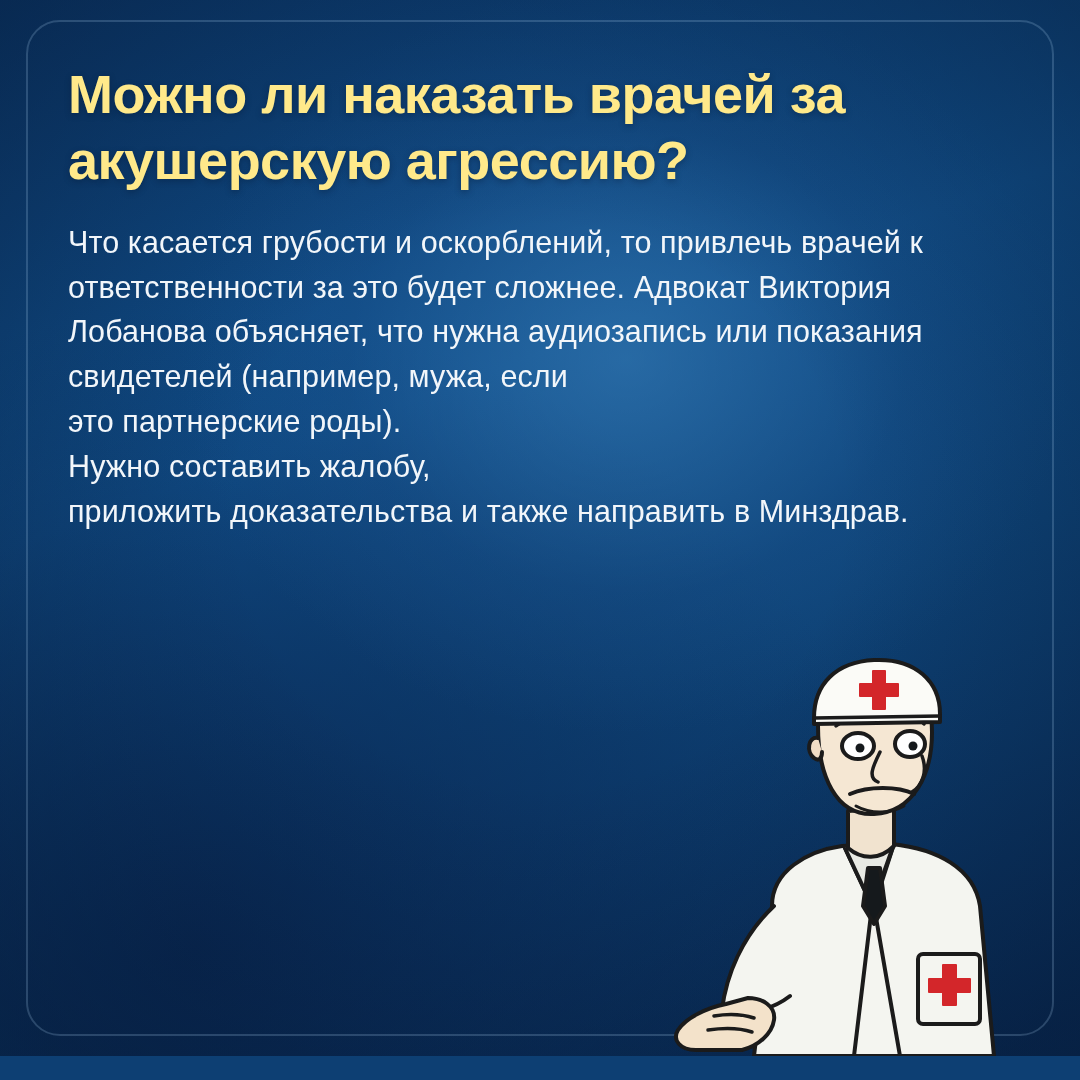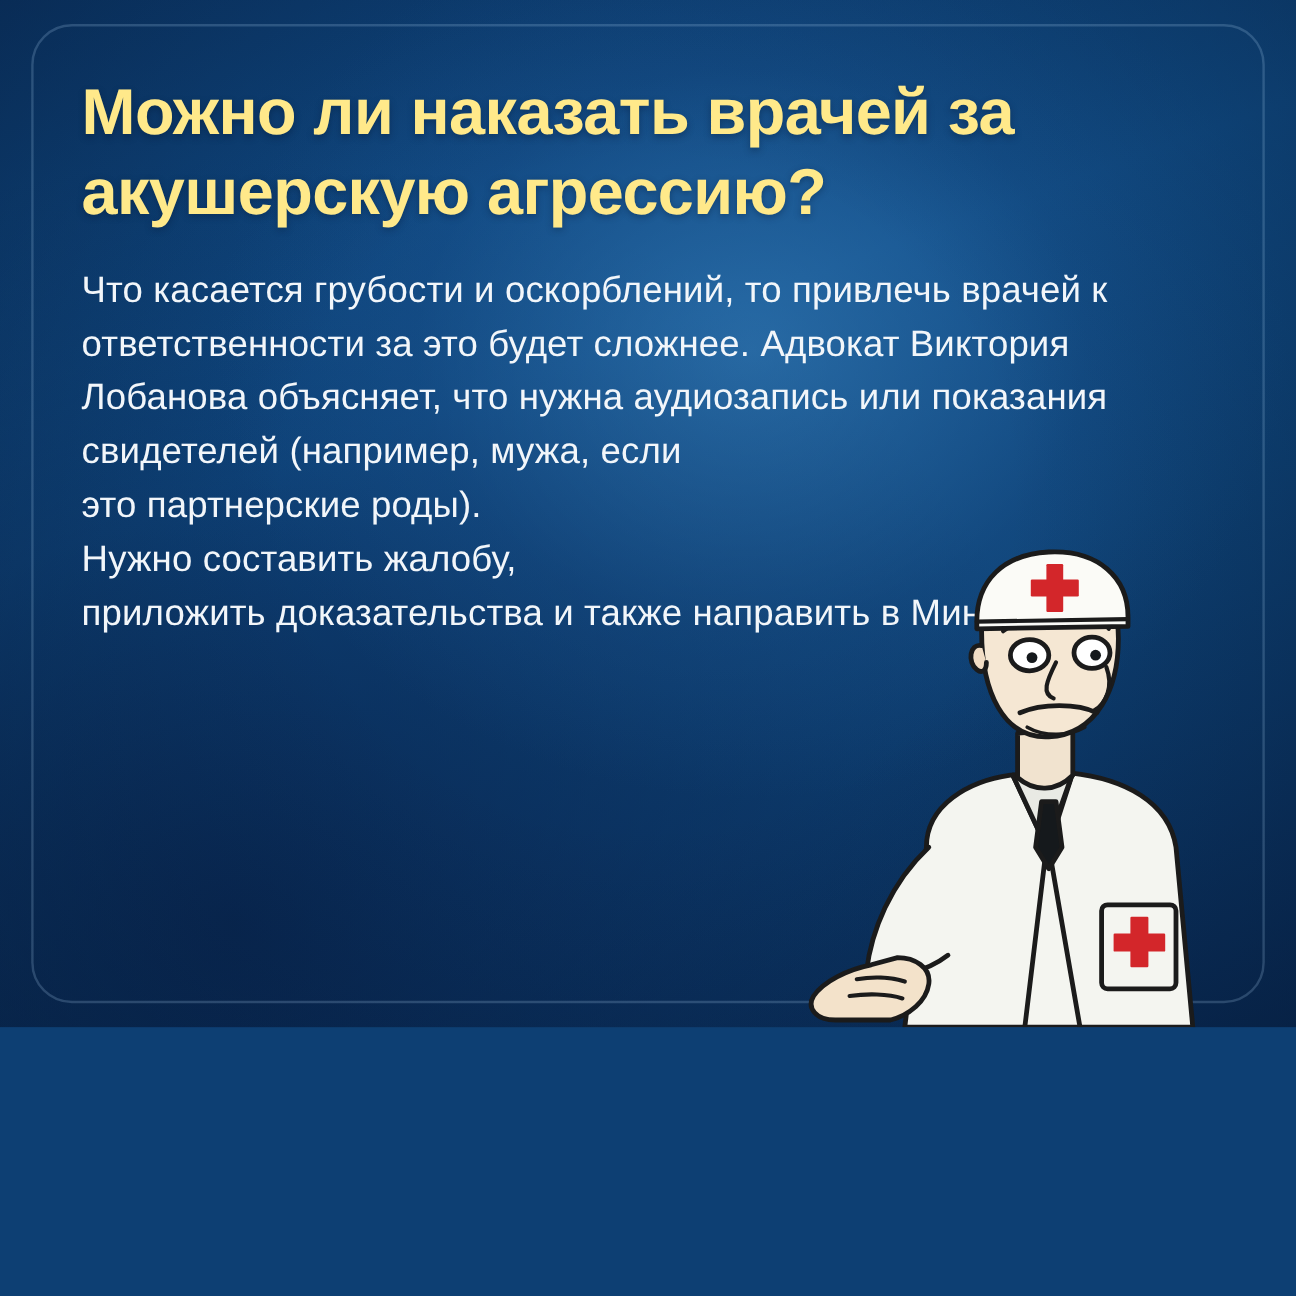--- a/index.html
+++ b/index.html
@@ -10,21 +10,21 @@
     width: 1080px;
     height: 1080px;
     overflow: hidden;
     font-family: "Liberation Sans", sans-serif;
     background: #0d3f73;
   }
 
   .slide {
     position: relative;
     width: 1080px;
-    height: 856px;
+    height: 1056px;
     overflow: hidden;
     background:
       radial-gradient(ellipse 620px 520px at 58% 34%, rgba(58,128,186,0.55) 0%, rgba(30,86,145,0.28) 45%, rgba(12,52,100,0.0) 72%),
       radial-gradient(ellipse 900px 800px at 18% 90%, rgba(8,36,78,0.85) 0%, rgba(10,45,90,0.25) 60%, rgba(10,45,90,0) 80%),
       linear-gradient(160deg, #0c3a6e 0%, #11508c 38%, #0e4377 62%, #092a55 100%);
   }
 
   
   .vignette {
     position: absolute;

